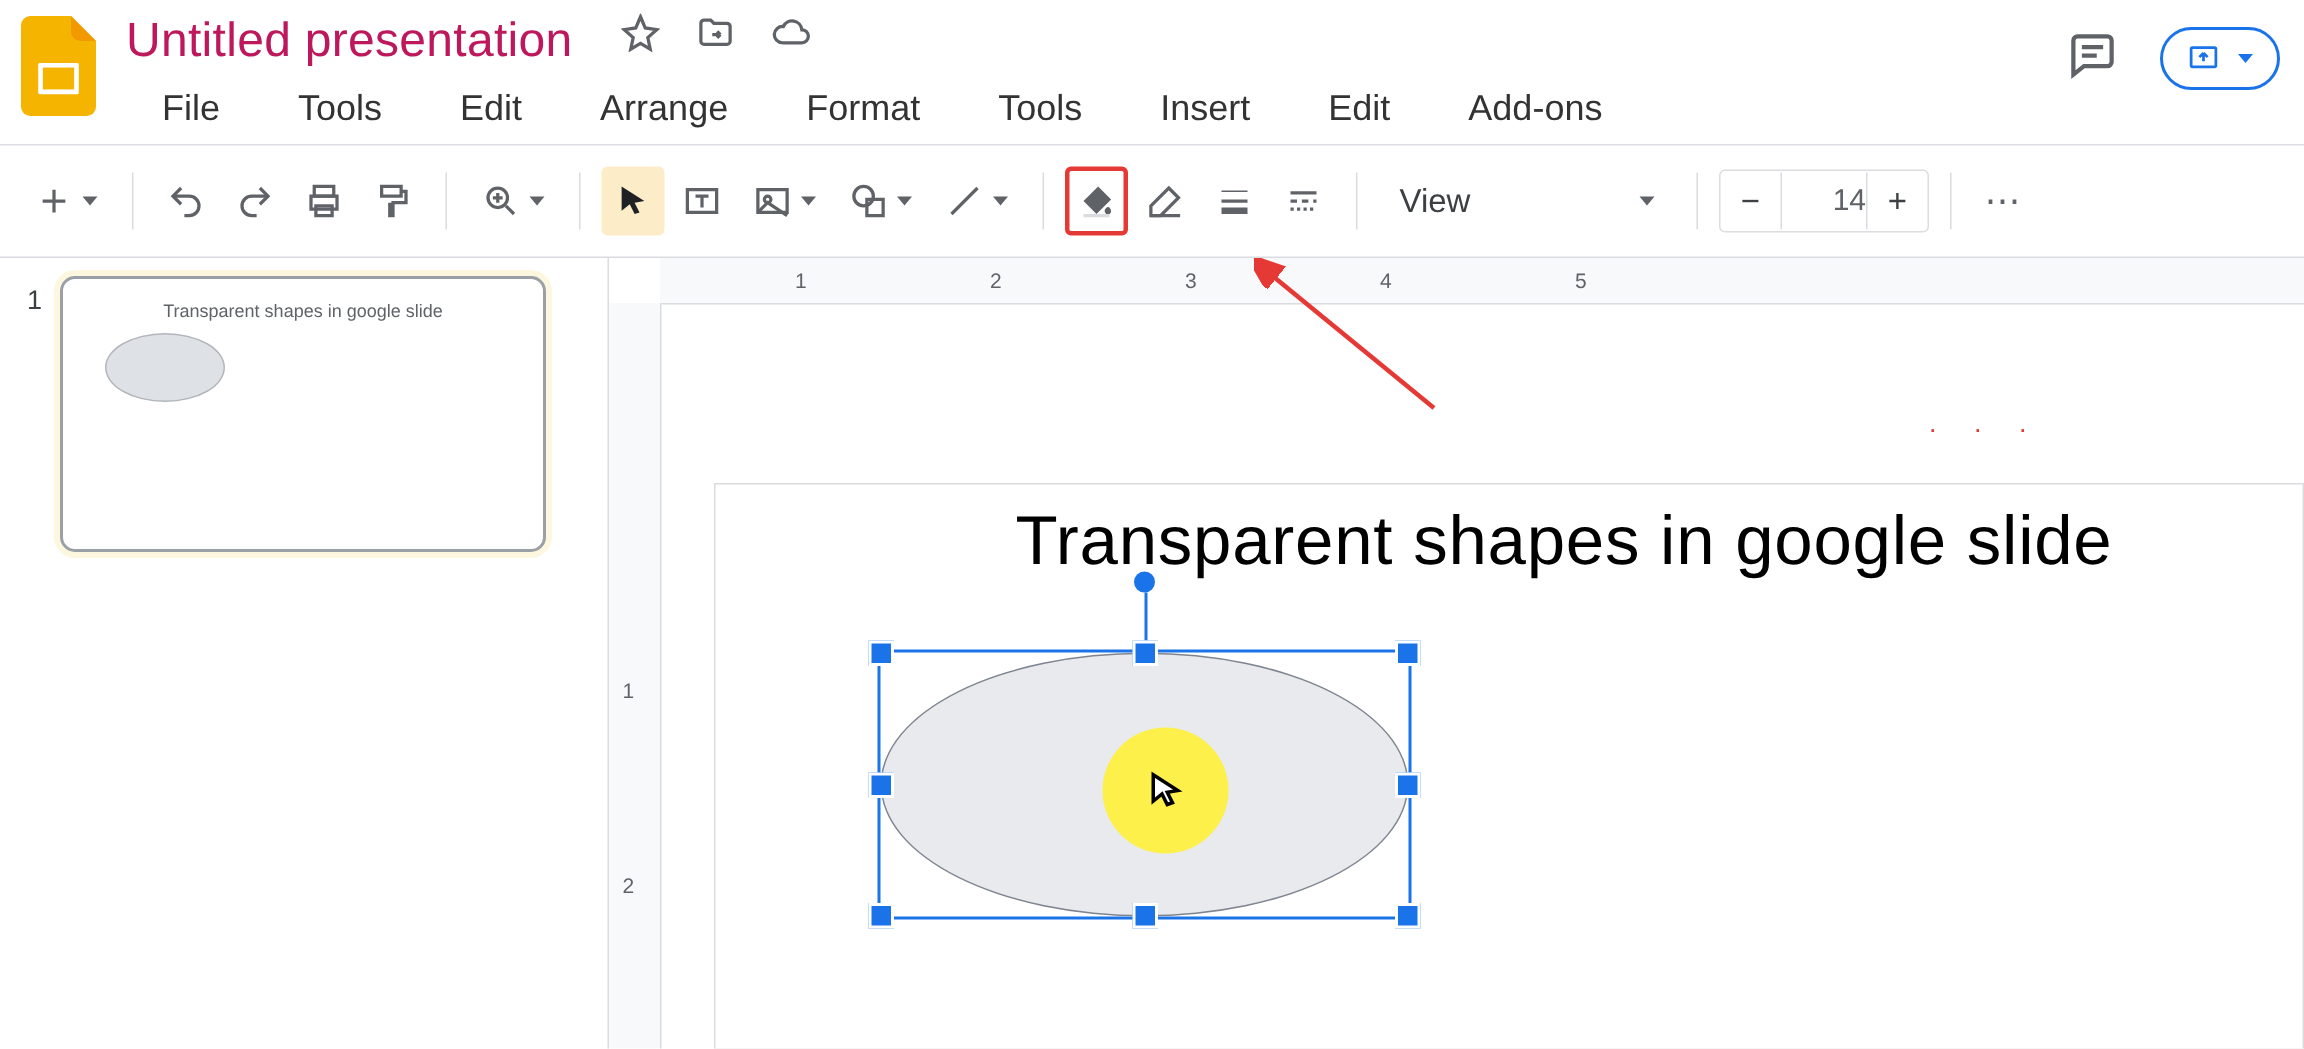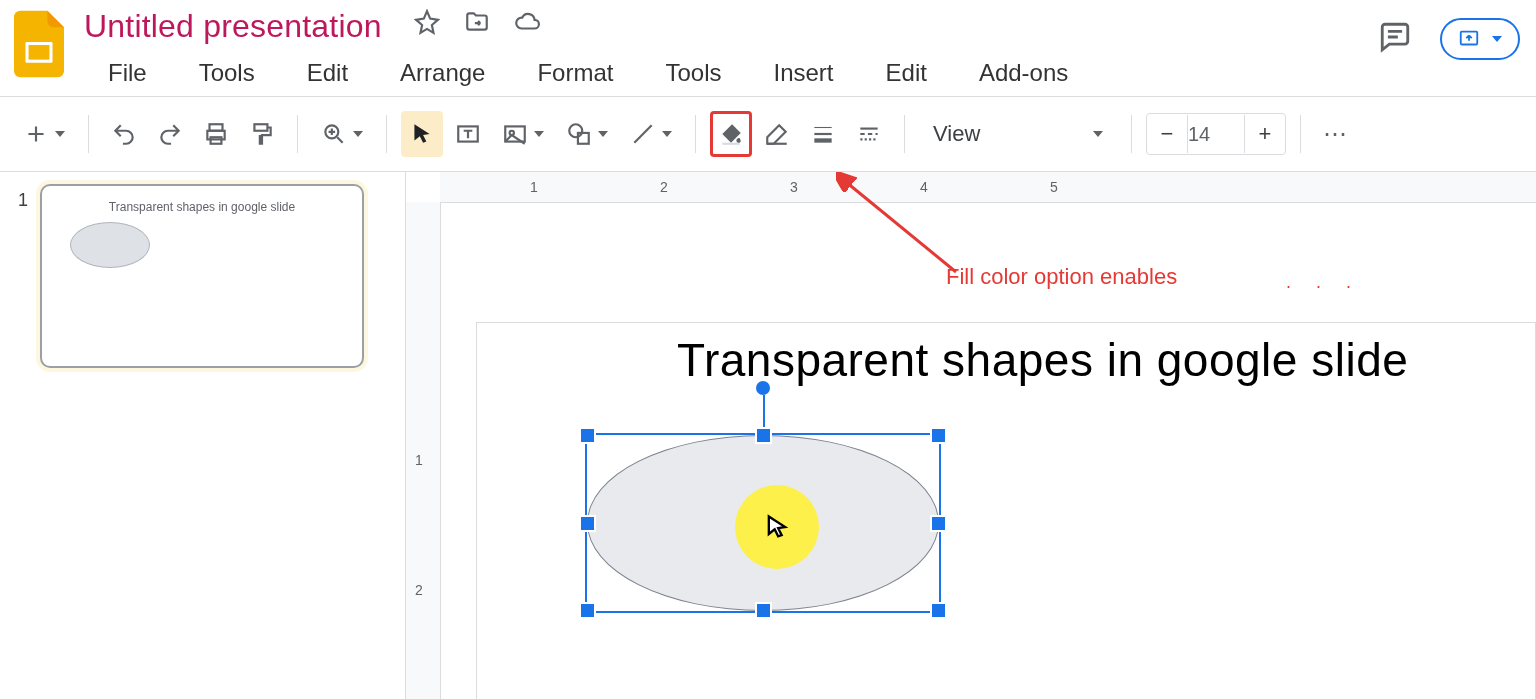--- a/index.html
+++ b/index.html
@@ -40,21 +40,21 @@
   .tbtn svg{width:26px;height:26px;}
   .tsep{width:1px;height:38px;background:var(--border);margin:0 10px;}
   .tbtn.dd{width:60px;gap:2px;}
   .caret{width:0;height:0;border-left:5px solid transparent;border-right:5px solid transparent;border-top:6px solid var(--toolbar-dark);margin-left:4px;}
   .sel-tool{background:#fdecc8;}
   .sel-tool svg{color:#202124;}
   .fill-highlight{border:3px solid #e53935;box-sizing:border-box;}
   .font-box{display:flex;align-items:center;justify-content:space-between;width:170px;padding:0 14px;font-size:22px;color:#3c4043;}
   .size-box{display:flex;align-items:center;border:1px solid var(--border);border-radius:4px;height:40px;}
   .size-box .step{width:40px;text-align:center;font-size:22px;color:#3c4043;}
-  .size-box .val{width:56px;text-align:left;font-size:20px;border-left:1px solid var(--border);border-right:1px solid var(--border);line-height:38px;}
+  .size-box .val{width:56px;text-align:right;font-size:20px;border-left:1px solid var(--border);border-right:1px solid var(--border);line-height:38px;}
   .more-dots{font-size:24px;letter-spacing:2px;color:var(--toolbar-dark);padding:0 8px;}
 
   
   .main{display:flex;height:calc(699px - 97px - 74px);}
   .thumb-panel{width:406px;flex:0 0 406px;background:#fff;border-right:1px solid var(--border);padding-top:12px;box-sizing:border-box;}
   .thumb-row{display:flex;align-items:flex-start;padding-left:18px;}
   .thumb-num{font-size:18px;color:#3c4043;padding-top:6px;width:22px;}
   .thumb{width:320px;height:180px;border:2px solid var(--thumb-border);border-radius:10px;background:#fff;box-shadow:0 0 0 4px #fef7e0;}
   .thumb-title{font-size:12px;color:#5f6368;text-align:center;padding-top:14px;}
   .thumb-ellipse{width:78px;height:44px;border-radius:50%;background:#dee1e5;margin:8px 0 0 28px;border:1px solid #b0b6bc;}
@@ -284,21 +284,20 @@
     </div>
 
     <svg class="annot-arrow" style="left:430px;top:0px" width="130" height="110">
       <defs>
           <marker id="ah" markerWidth="10" markerHeight="10" refX="2" refY="3" orient="auto">
             <path d="M0,0 L0,6 L8,3 z" fill="#e53935"></path>
           </marker>
         </defs>
       <line x1="120" y1="100" x2="10" y2="10" stroke="#e53935" stroke-width="3" marker-end="url(#ah)"></line>
     </svg>
-    <div class="annot-text" style="left:540px;top:92px">Fill color option enables</div>
     <div class="annot-dots" style="left:880px;top:100px">. . .</div>
 
     <div class="slide">
       <div class="slide-heading">Transparent shapes in google slide</div>
 
       <div class="shape-box">
         <div class="rotate-line"></div>
         <div class="rotate"></div>
         <div class="shape-ellipse"></div>
         <div class="cursor-high">

